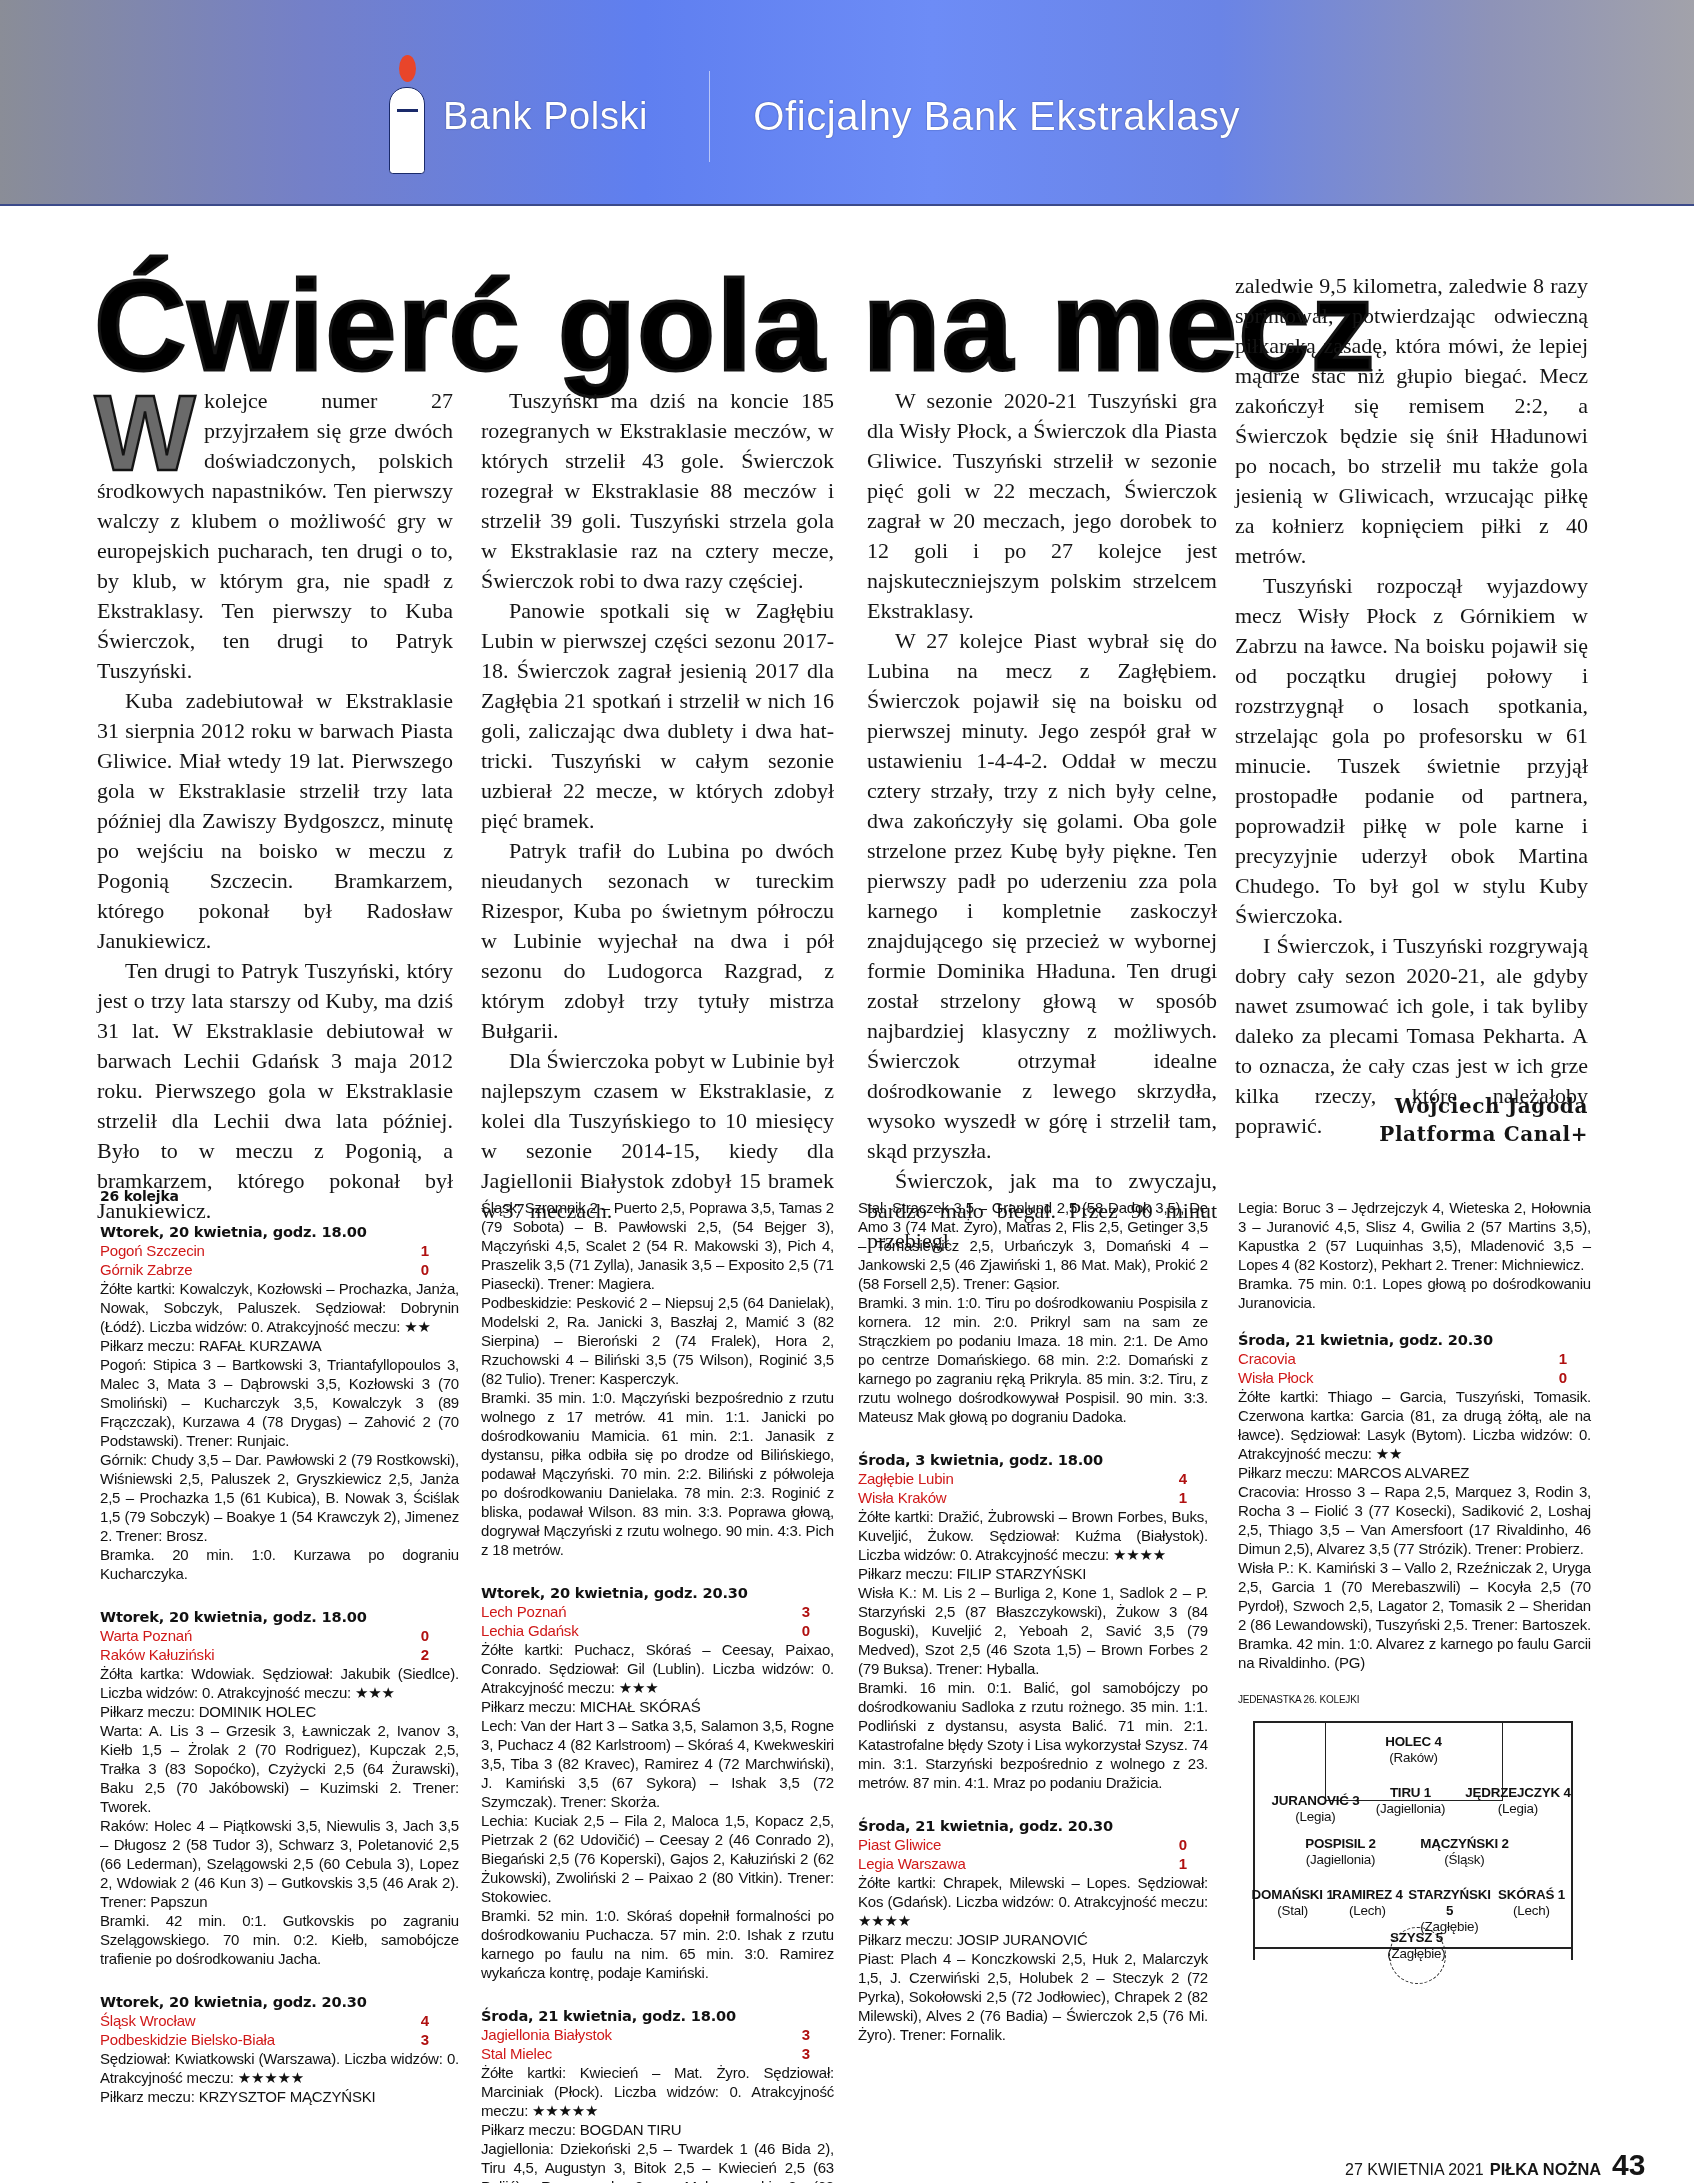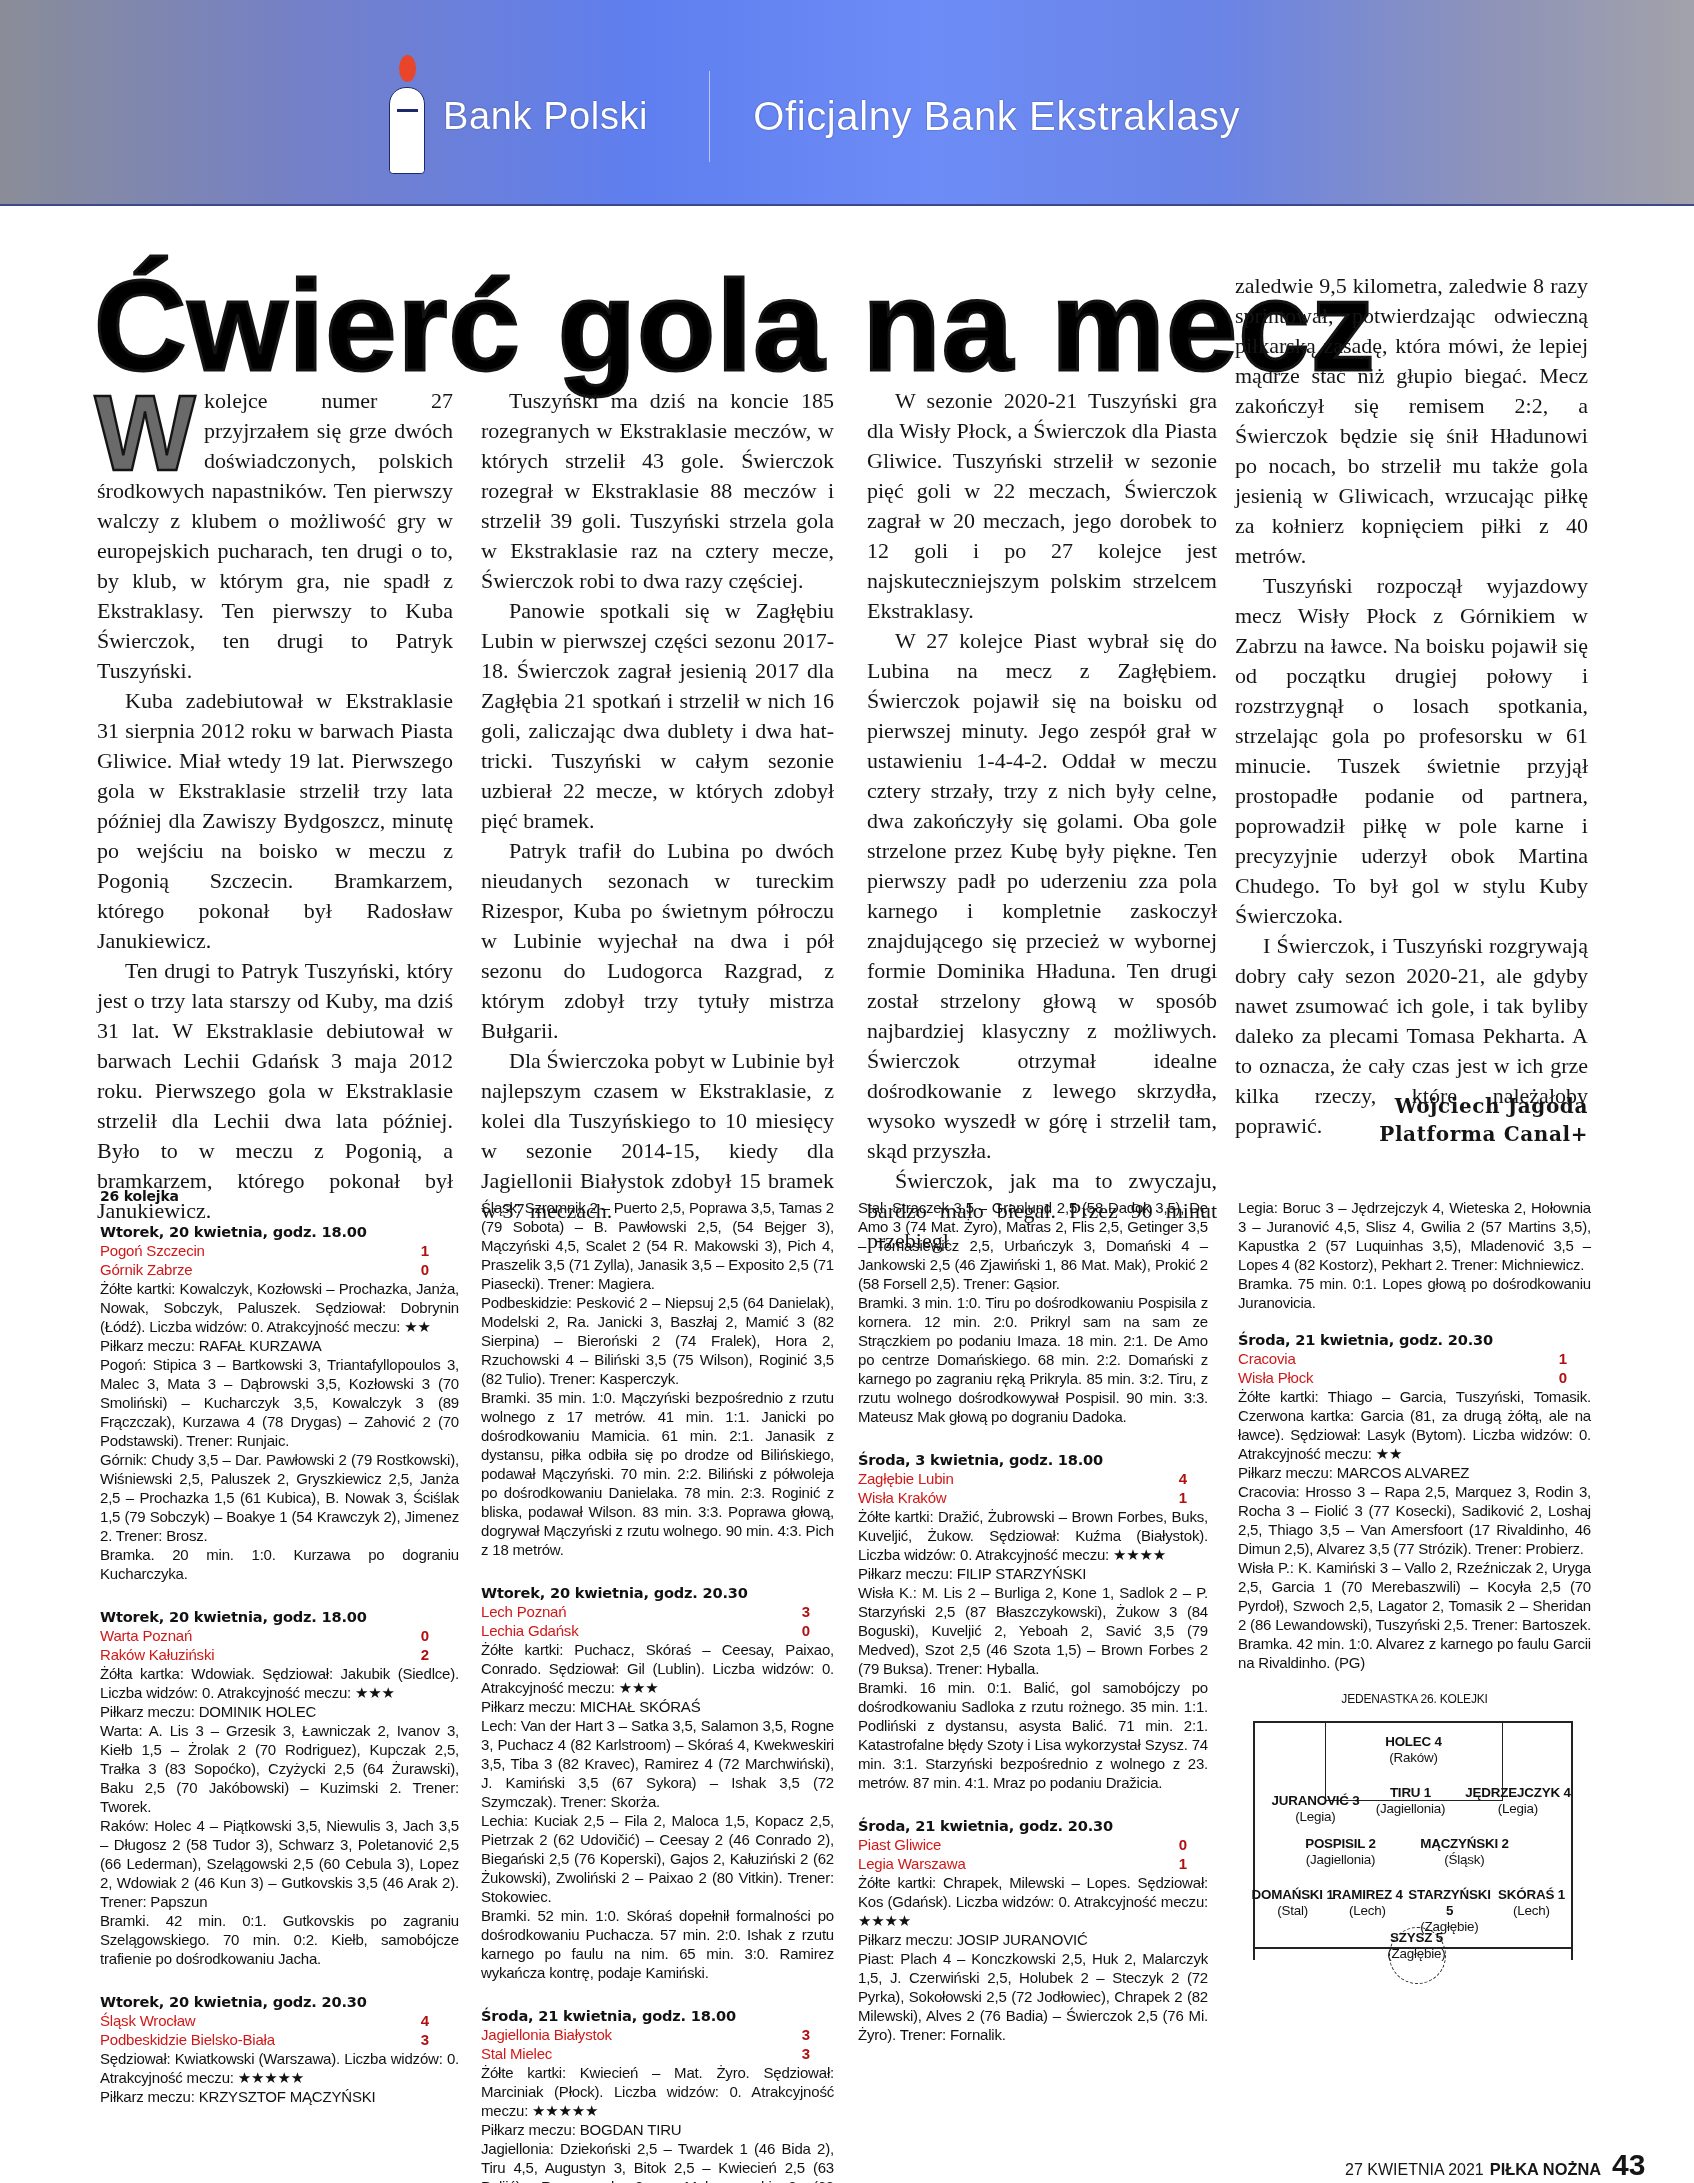--- a/index.html
+++ b/index.html
@@ -50,21 +50,21 @@
   .rc1 { left: 100px; top: 1187px; width: 359px; }
   .rc2 { left: 481px; top: 1198px; width: 353px; }
   .rc3 { left: 858px; top: 1198px; width: 350px; }
   .rc4 { left: 1238px; top: 1198px; width: 353px; }
   .round-title { font-family: "DejaVu Sans", sans-serif; font-weight: bold; font-size: 14px; text-align: left; margin: 0 0 16px; }
   .match { margin-bottom: 24px; }
   .m-date { font-family: "DejaVu Sans", sans-serif; font-weight: bold; font-size: 14.6px; }
   .team-row { display: flex; justify-content: space-between; color: #d01818; width: 329px; }
   .team-row .score { color: #b01010; font-weight: bold; }
   .results p { margin: 0; text-align: justify; }
-  .eleven-title { text-align: center; margin: 18px 0 12px; font-size: 12px; }
+  .eleven-title { text-align: left; margin: 18px 0 12px; font-size: 10px; }
   .pitch { position: relative; width: 316px; height: 237px; margin: 6px 0 0 15px; border: 2.4px solid #222; border-bottom: none; }
   .pitch .box { position: absolute; left: 70px; top: -2.4px; width: 176px; height: 79px; border: 1.8px solid #222; border-top: none; }
   .pitch .halfway { position: absolute; left: 0; right: 0; bottom: 11px; height: 1.8px; background: #222; }
   .pitch .circle { position: absolute; left: 134px; bottom: -24px; width: 55px; height: 55px; border: 1.8px dashed #222; border-radius: 50%; }
   .player { position: absolute; text-align: center; font-family: "Liberation Sans", sans-serif; font-size: 13.4px; line-height: 16px; width: 91px; }
   .player .pn { font-weight: bold; }
   .footer { position: absolute; left: 1345px; top: 2148px; font-family: "Liberation Sans", sans-serif; font-size: 16px; display: flex; align-items: baseline; gap: 6px; }
   .footer .mag { font-weight: 900; font-size: 16.4px; }
   .footer .page { font-weight: 900; font-size: 30px; margin-left: 4.9px; }
 </style>

